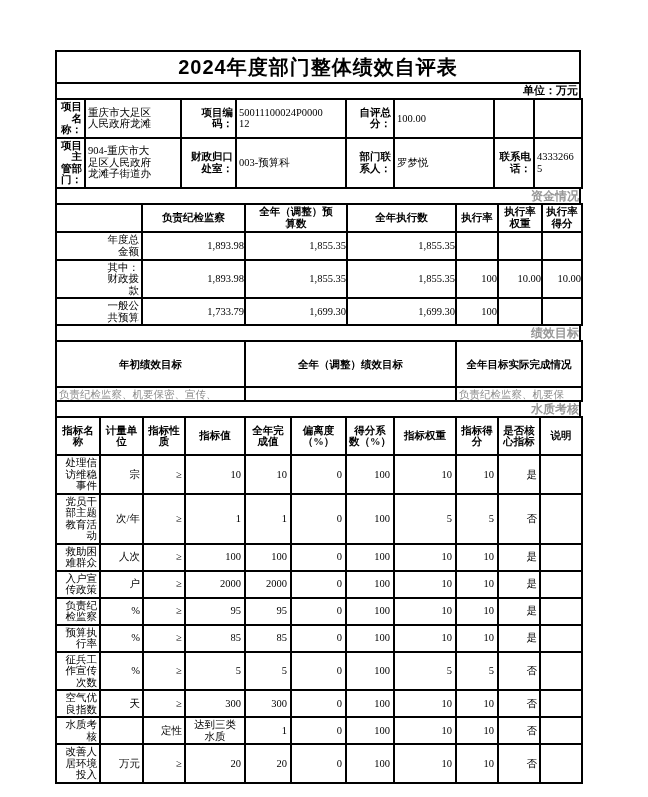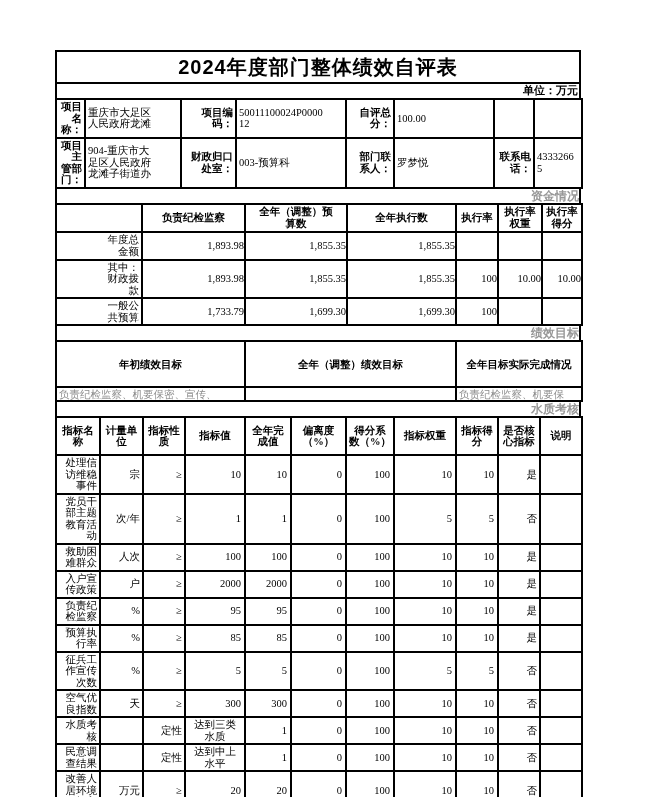--- a/index.html
+++ b/index.html
@@ -351,34 +351,20 @@
 水质</td>
           <td class="num">1</td>
           <td class="num">0</td>
           <td class="num">100</td>
           <td class="num">10</td>
           <td class="num">10</td>
           <td class="lft">否</td>
           <td></td>
         </tr>
         <tr>
-          <td class="lft">民意调查结果</td>
-          <td class="lft"></td>
-          <td class="lft">定性</td>
-          <td class="ctr">达到中上
-水平</td>
-          <td class="num">1</td>
-          <td class="num">0</td>
-          <td class="num">100</td>
-          <td class="num">10</td>
-          <td class="num">10</td>
-          <td class="lft">否</td>
-          <td></td>
-        </tr>
-        <tr>
           <td class="lft">改善人居环境投入</td>
           <td class="lft">万元</td>
           <td class="lft">≥</td>
           <td class="num">20</td>
           <td class="num">20</td>
           <td class="num">0</td>
           <td class="num">100</td>
           <td class="num">10</td>
           <td class="num">10</td>
           <td class="lft">否</td>

